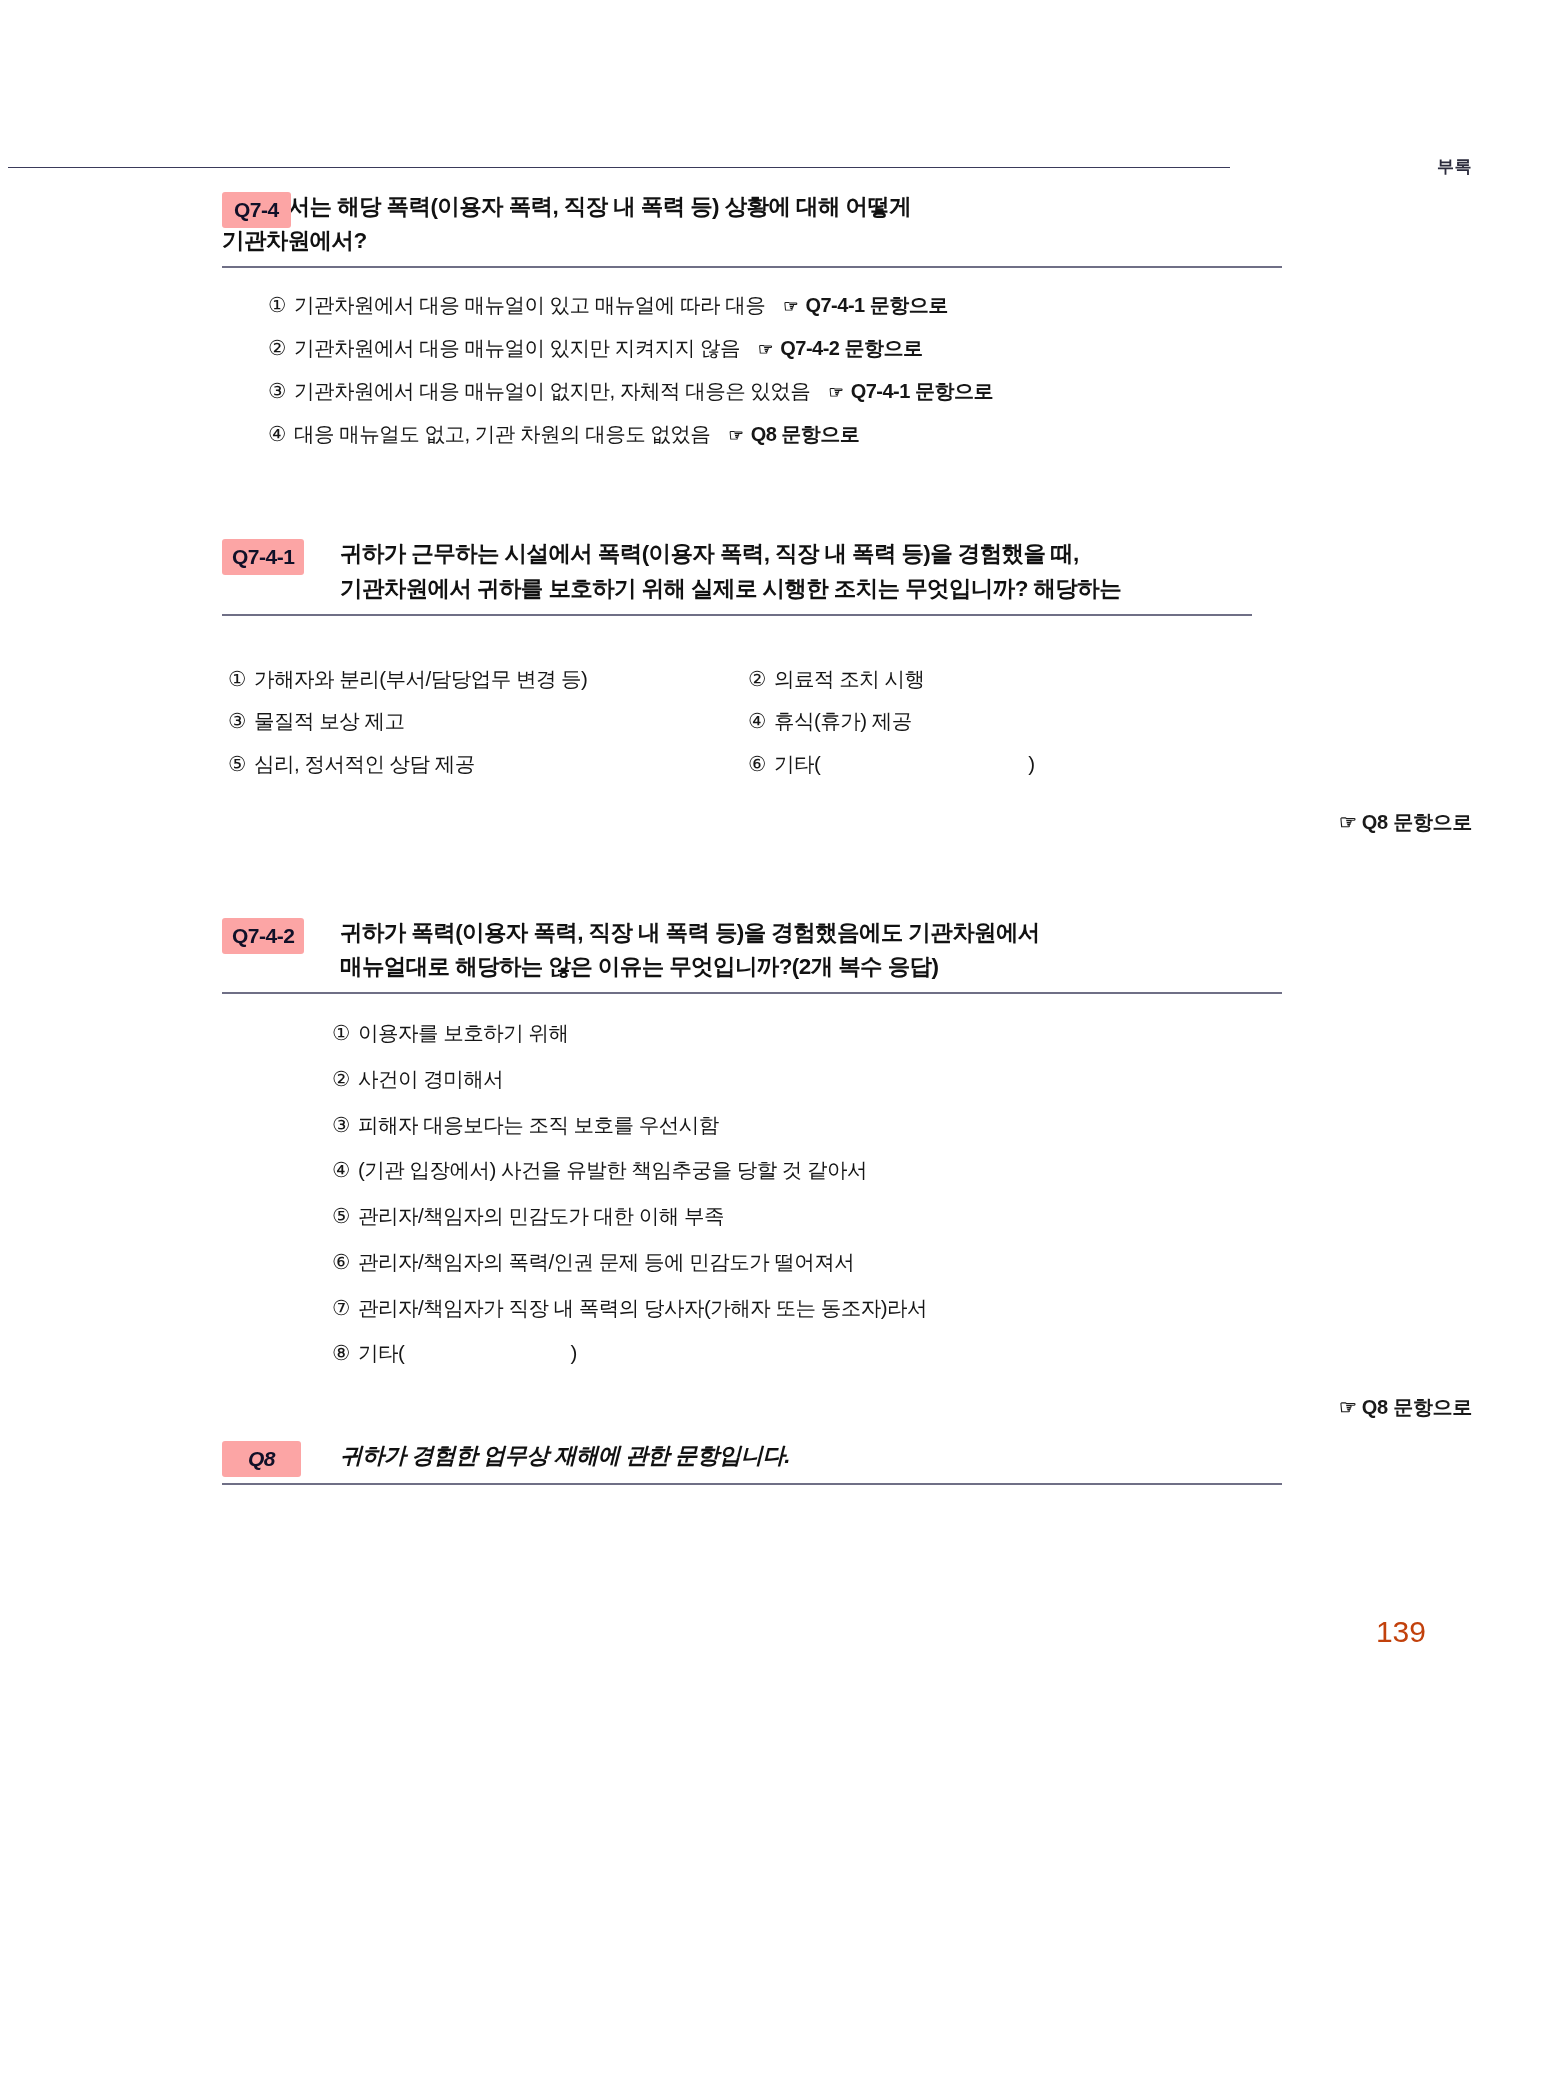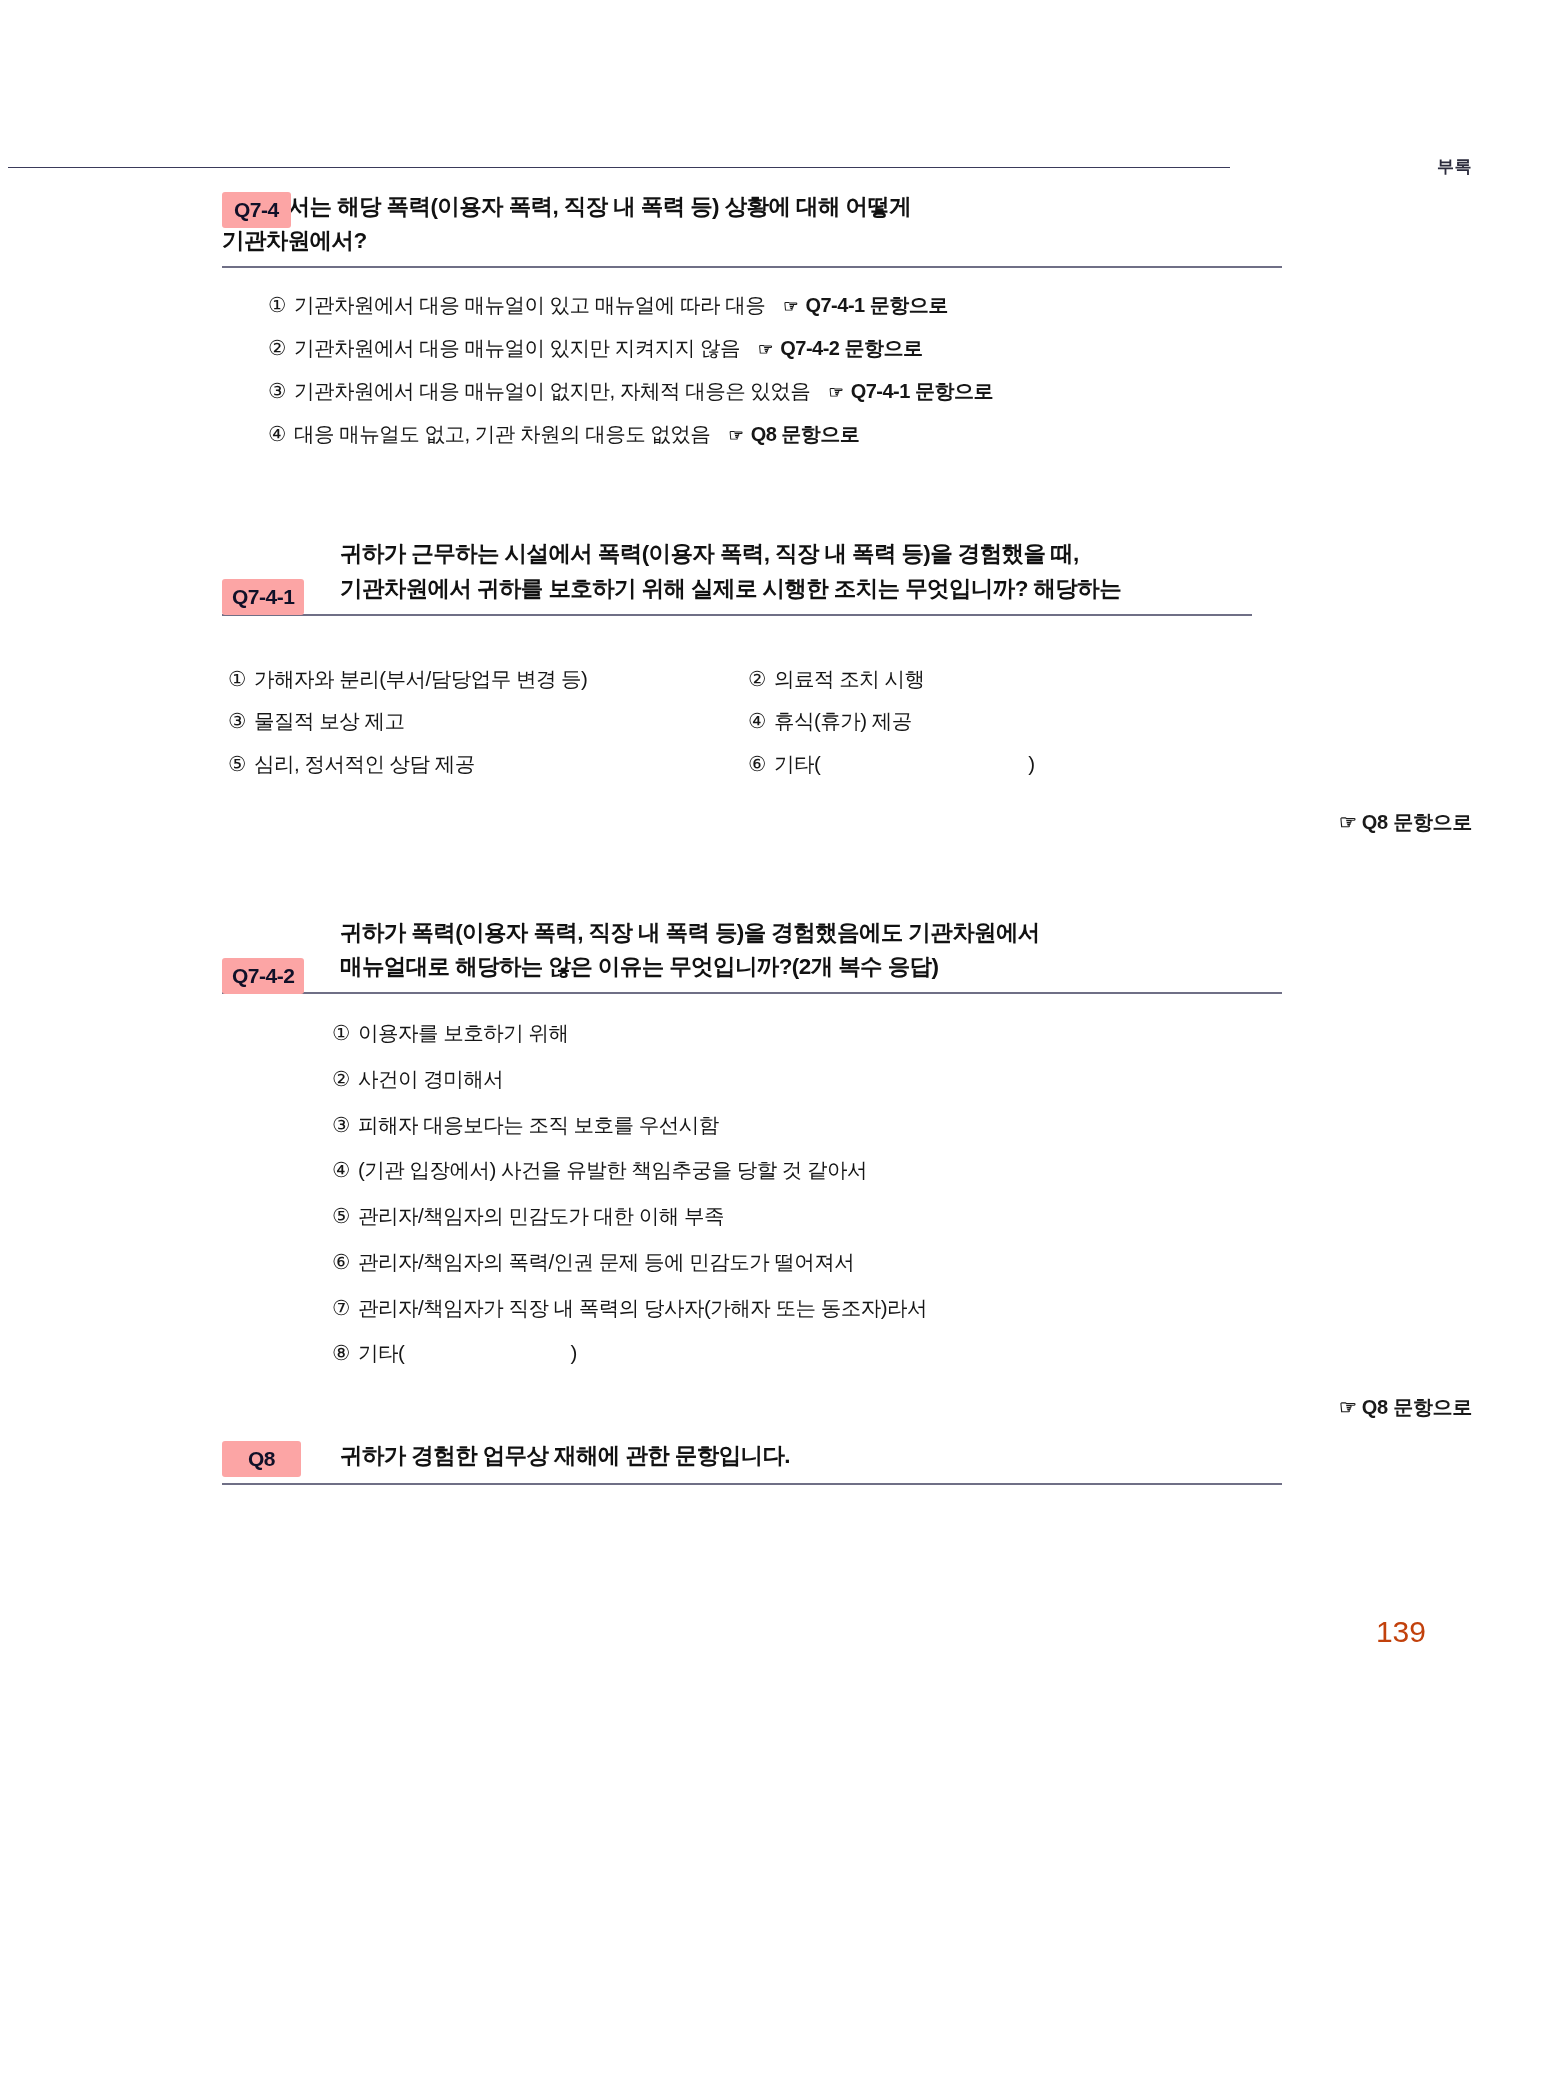--- a/index.html
+++ b/index.html
@@ -75,21 +75,21 @@
     background: #fca5a5;
     color: #101028;
     font-weight: bold;
     font-size: 21px;
     line-height: 1;
     padding: 7px 12px 8px 12px;
     border-radius: 3px;
     white-space: nowrap;
     letter-spacing: -0.5px;
   }
-  .qtag.wide { padding-left: 10px; padding-right: 10px; margin-top: 40px; }
+  .qtag.wide { padding-left: 10px; padding-right: 10px; }
   .qtext {
     font-size: 22.5px;
     font-weight: bold;
     line-height: 1.52;
     color: #111;
     letter-spacing: -0.6px;
   }
   .qtext .ind { display: block; }
 
   .qrule {
@@ -282,21 +282,21 @@
           <span style="white-space: pre;">기타(                                )</span>
         </div>
       </div>
 
       <div class="goto-right" style="margin-top: 26px; margin-right: 72px;">
         <span class="hand">☞</span>
         <span>Q8 문항으로</span>
       </div>
     </div>
 
-    <div class="qblock" style="margin-top: 18px;">
+    <div class="qblock" style="margin-top: 18px; font-style: italic;">
       <div class="qhead" style="padding-left: 222px;">
         <div class="qtag" style="left:222px; padding-left:26px; padding-right:26px;">Q8</div>
         <div class="qtext" style="width: 920px; margin-left: 118px;">
           <span class="ind">귀하가 경험한 업무상 재해에 관한 문항입니다.</span>
         </div>
       </div>
       <div class="qrule" style="margin-left:222px; width: 1060px; margin-top: 10px;"></div>
     </div>
 
   </div>

